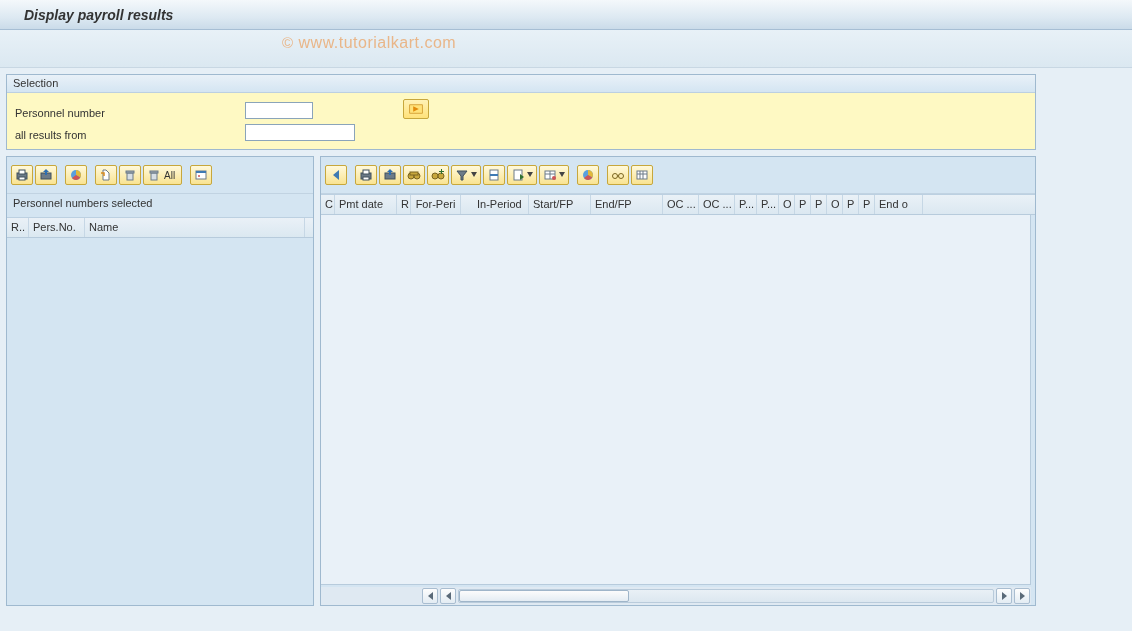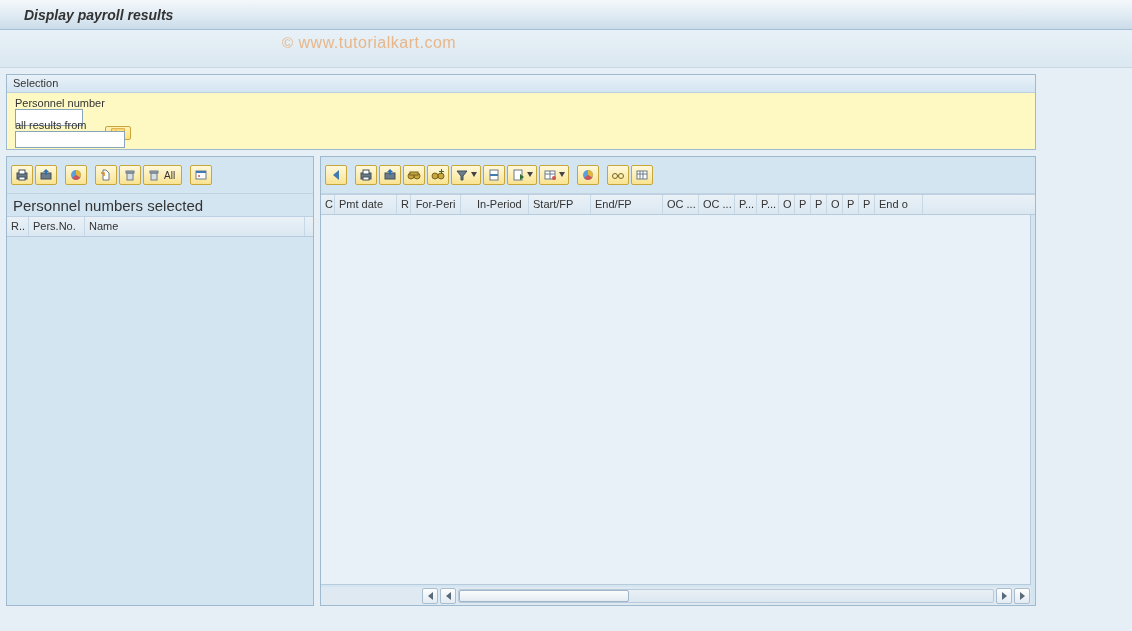--- a/index.html
+++ b/index.html
@@ -55,23 +55,22 @@
     height: 18px;
     padding: 2px 6px;
     font-size: 11px;
     color: #333;
   }
   .selection-body {
     padding: 4px 8px 8px 8px;
   }
   .sel-row {
     display: flex;
-    align-items: flex-start;
+    align-items: flex-end;
     height: 22px;
-    flex-direction: column;
   }
   .sel-label {
     width: 230px;
     color: #333;
   }
   .sel-input {
     height: 17px;
     width: 68px;
     border: 1px solid #8aa4ba;
     background: #fff;
@@ -127,23 +126,23 @@
     position: relative;
   }
   .tbtn svg { display: block; }
   .tbtn .dd {
     width: 8px;
     padding-left:2px;
   }
   .tbtn .label { font-size: 10px; padding: 0 3px; color: #333; }
   .tb-sep { width: 4px; }
   .panel-subtitle {
-    padding: 3px 6px 2px 6px;
-    color: #333;
-    font-size: 15px;
+    padding: 3px 6px 8px 6px;
+    color: #333;
+    font-size: 11px;
     background: #d4e5f2;
   }
   .grid {
     flex: 1;
     background: #d4e5f2;
     border-top: 1px solid #bcd0e1;
     position:relative;
   }
   .grid-header {
     display: flex;

